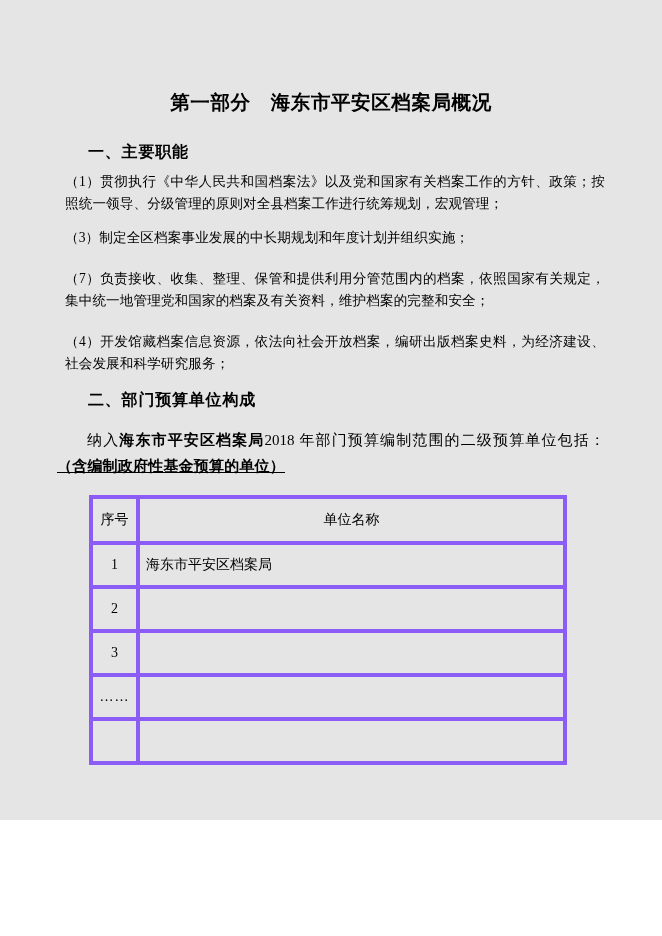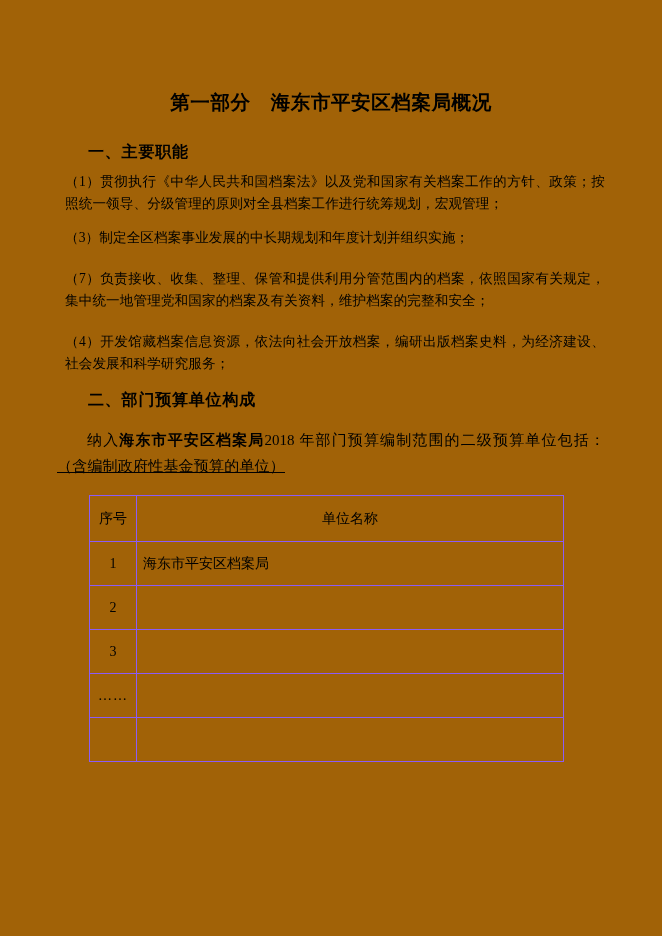--- a/index.html
+++ b/index.html
@@ -7,22 +7,22 @@
     padding: 0;
     background: #ffffff;
   }
   body {
     font-family: "Liberation Serif", "DejaVu Serif", serif;
     color: #000000;
   }
   .page {
     position: relative;
     width: 662px;
-    height: 936px;
-    background: #a16207;
+    height: 820px;
+    background: #e5e5e5;
     box-sizing: border-box;
     overflow: hidden;
   }
   .content {
     position: absolute;
     left: 57px;
     top: 88px;
     width: 548px;
   }
 
@@ -65,32 +65,32 @@
   .para-intro {
     font-size: 15px;
     line-height: 1.75;
     margin: 0 0 16px 0;
     text-align: justify;
     text-justify: inter-ideograph;
     text-indent: 30px;
     letter-spacing: 0.2px;
   }
   .b { font-weight: bold; }
-  .u { text-decoration: underline; }
+  .u { text-decoration: underline; font-weight: bold; }
   .num { letter-spacing: 0; }
 
   
   .unit-table {
     border-collapse: collapse;
     width: 474px;
     margin: 0 0 0 32px;
     table-layout: fixed;
   }
   .unit-table td, .unit-table th {
-    border: 1px solid #8b5cf6;
+    border: 4px solid #8b5cf6;
     font-weight: normal;
     font-size: 14px;
     height: 44px;
     box-sizing: border-box;
     padding: 0 6px;
   }
   .col-idx { width: 47px; text-align: center; }
   .col-name { width: 427px; text-align: left; }
   .unit-table thead th.col-idx,
   .unit-table thead th.col-name { text-align: center; height: 46px; }

